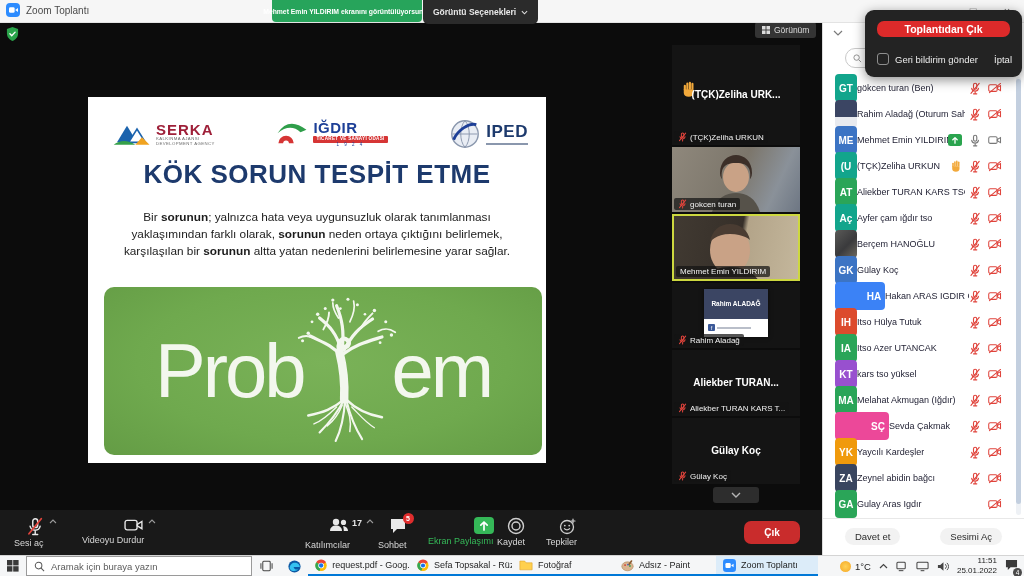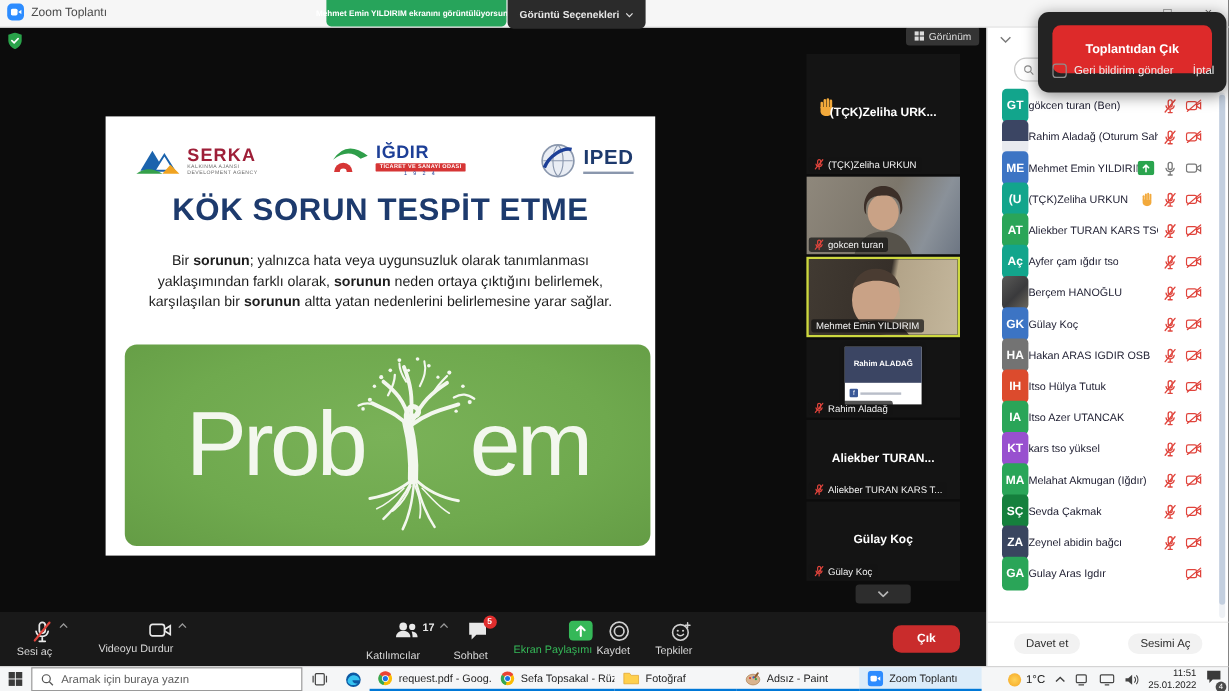--- a/index.html
+++ b/index.html
@@ -103,21 +103,21 @@
   .red{color:#e0443c;} .gray{color:#787878;}
   .ic-mic.gray .slash,.ic-cam.gray .slash{display:none;}
   .scrollbar{position:absolute;right:3px;top:55px;width:5px;height:438px;background:#eef1f5;border-radius:3px;}
   .thumb{position:absolute;left:0;top:2px;width:5px;height:425px;background:#c3cfdf;border-radius:3px;}
   .p-foot{position:absolute;left:0;bottom:10px;width:100%;border-top:1px solid #e8e8e8;padding-top:9px;
     display:flex;justify-content:center;gap:40px;}
   .pbtn{background:#f2f2f2;border-radius:10px;padding:3px 10px;font-size:9.5px;color:#2b2b2b;}
   
   .popup{position:absolute;left:865px;top:10px;width:157px;height:67px;background:#232323;border-radius:9px;
     box-shadow:0 3px 12px rgba(0,0,0,.45);z-index:60;}
-  .leavebtn{position:absolute;left:12px;top:11px;width:133px;height:40px;background:#dd2a2a;border-radius:7px;
+  .leavebtn{position:absolute;left:12px;top:11px;width:133px;height:16px;background:#dd2a2a;border-radius:7px;
     color:#fff;font-size:10.5px;font-weight:bold;display:flex;align-items:center;justify-content:center;}
   .fbrow{position:absolute;left:12px;top:43px;right:10px;display:flex;align-items:center;gap:6px;}
   .chk{width:10px;height:10px;border:1.4px solid #8f8f8f;border-radius:3px;flex:0 0 10px;}
   .fbrow .txt{color:#ececec;font-size:9.5px;white-space:nowrap;}
   .iptal{margin-left:auto;color:#ececec;font-size:9.5px;}
   
   .taskbar{position:absolute;left:0;top:555px;width:1024px;height:21px;background:#f5f6f7;border-top:1px solid #d4d4d4;
     display:flex;align-items:stretch;z-index:30;box-sizing:border-box;}
   .startbtn{width:26px;display:flex;align-items:center;justify-content:center;}
   .tsearch{width:226px;background:#fff;border:1px solid #9a9a9a;box-sizing:border-box;display:flex;align-items:center;gap:6px;padding:0 7px;}
@@ -674,21 +674,21 @@
               <g stroke="currentColor" stroke-width="1.4" fill="none" stroke-linecap="round">
                 <rect x="1" y="2.6" width="11.4" height="9" rx="2"></rect>
                 <path d="M12.6 6.4l4.4-2.7v6.8l-4.4-2.7z"></path>
                 <line class="slash" x1="2" y1="13.4" x2="17" y2="0.8"></line>
               </g>
             </svg>
     </div>
   </div>
 
   <div class="p-row">
-    <div class="p-avatar" style="background: #737373;">HA</div>
+    <div class="p-avatar" style="background: #3b82f6; padding-left: 28px;">HA</div>
     <div class="p-name">Hakan ARAS IGDIR OSB</div>
     <div class="p-icons">
 
       <svg class="ic-mic red" width="12" height="13" viewBox="0 0 16 17">
               <g stroke="currentColor" stroke-width="1.5" fill="none" stroke-linecap="round">
                 <rect x="6" y="1.5" width="4.4" height="8" rx="2.2"></rect>
                 <path d="M3.6 8.2a4.6 4.6 0 0 0 9 0M8.2 13v2.6M6 15.6h4.4"></path>
                 <line class="slash" x1="2.6" y1="15" x2="13.6" y2="1.6"></line>
               </g>
             </svg>
@@ -784,41 +784,62 @@
               <g stroke="currentColor" stroke-width="1.4" fill="none" stroke-linecap="round">
                 <rect x="1" y="2.6" width="11.4" height="9" rx="2"></rect>
                 <path d="M12.6 6.4l4.4-2.7v6.8l-4.4-2.7z"></path>
                 <line class="slash" x1="2" y1="13.4" x2="17" y2="0.8"></line>
               </g>
             </svg>
     </div>
   </div>
 
   <div class="p-row">
-    <div class="p-avatar" style="background: #15803d;">SÇ</div>
+    <div class="p-avatar" style="background: #ec4899; padding-left: 32px;">SÇ</div>
     <div class="p-name">Sevda Çakmak</div>
     <div class="p-icons">
 
       <svg class="ic-mic red" width="12" height="13" viewBox="0 0 16 17">
               <g stroke="currentColor" stroke-width="1.5" fill="none" stroke-linecap="round">
                 <rect x="6" y="1.5" width="4.4" height="8" rx="2.2"></rect>
                 <path d="M3.6 8.2a4.6 4.6 0 0 0 9 0M8.2 13v2.6M6 15.6h4.4"></path>
                 <line class="slash" x1="2.6" y1="15" x2="13.6" y2="1.6"></line>
               </g>
             </svg>
       <svg class="ic-cam red" width="14" height="12" viewBox="0 0 19 14">
               <g stroke="currentColor" stroke-width="1.4" fill="none" stroke-linecap="round">
                 <rect x="1" y="2.6" width="11.4" height="9" rx="2"></rect>
                 <path d="M12.6 6.4l4.4-2.7v6.8l-4.4-2.7z"></path>
                 <line class="slash" x1="2" y1="13.4" x2="17" y2="0.8"></line>
               </g>
             </svg>
     </div>
   </div>
 
+  <div class="p-row">
+    <div class="p-avatar" style="background: rgb(240, 154, 12);">YK</div>
+    <div class="p-name">Yaycılı Kardeşler</div>
+    <div class="p-icons">
+
+      <svg class="ic-mic red" width="12" height="13" viewBox="0 0 16 17">
+              <g stroke="currentColor" stroke-width="1.5" fill="none" stroke-linecap="round">
+                <rect x="6" y="1.5" width="4.4" height="8" rx="2.2"></rect>
+                <path d="M3.6 8.2a4.6 4.6 0 0 0 9 0M8.2 13v2.6M6 15.6h4.4"></path>
+                <line class="slash" x1="2.6" y1="15" x2="13.6" y2="1.6"></line>
+              </g>
+            </svg>
+      <svg class="ic-cam red" width="14" height="12" viewBox="0 0 19 14">
+              <g stroke="currentColor" stroke-width="1.4" fill="none" stroke-linecap="round">
+                <rect x="1" y="2.6" width="11.4" height="9" rx="2"></rect>
+                <path d="M12.6 6.4l4.4-2.7v6.8l-4.4-2.7z"></path>
+                <line class="slash" x1="2" y1="13.4" x2="17" y2="0.8"></line>
+              </g>
+            </svg>
+    </div>
+  </div>
 
   <div class="p-row">
     <div class="p-avatar" style="background: rgb(57, 69, 95);">ZA</div>
     <div class="p-name">Zeynel abidin bağcı</div>
     <div class="p-icons">
 
       <svg class="ic-mic red" width="12" height="13" viewBox="0 0 16 17">
               <g stroke="currentColor" stroke-width="1.5" fill="none" stroke-linecap="round">
                 <rect x="6" y="1.5" width="4.4" height="8" rx="2.2"></rect>
                 <path d="M3.6 8.2a4.6 4.6 0 0 0 9 0M8.2 13v2.6M6 15.6h4.4"></path>

